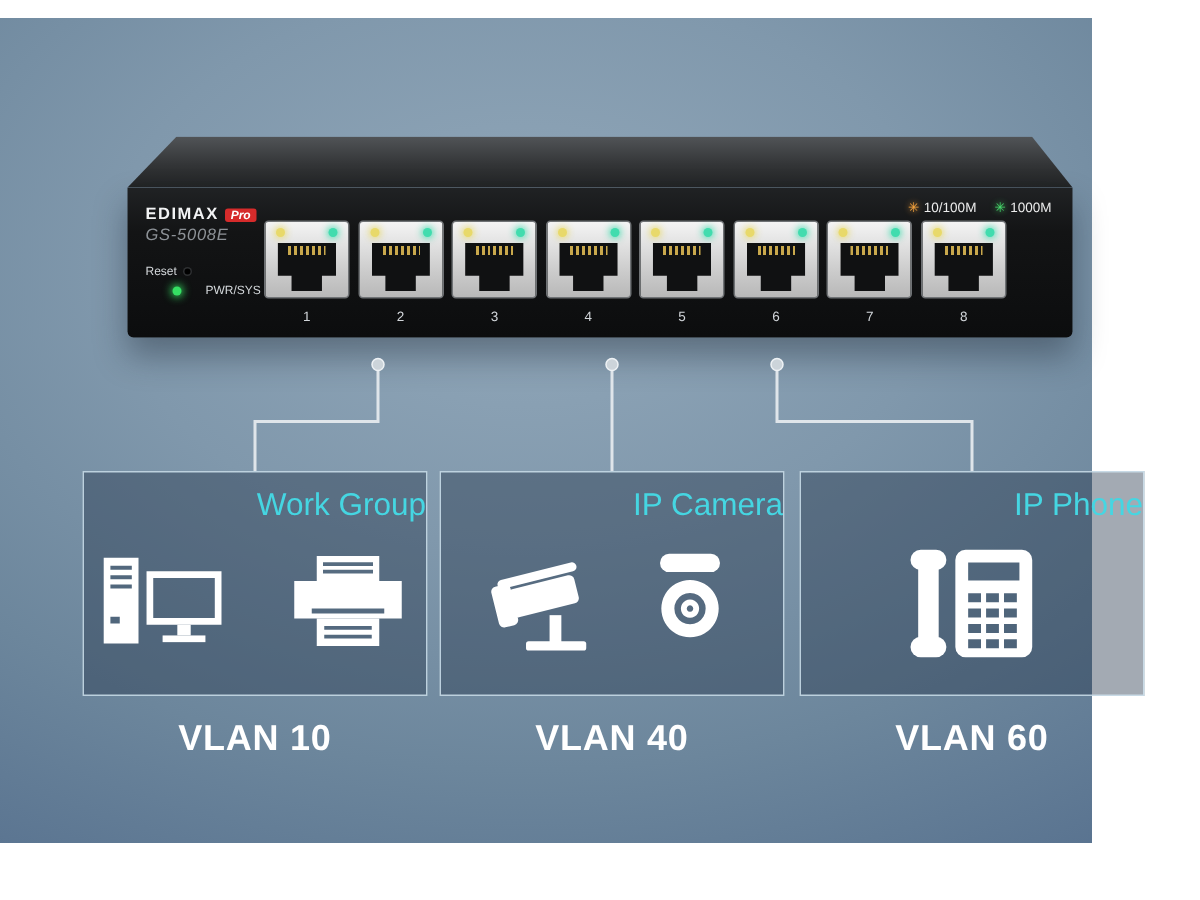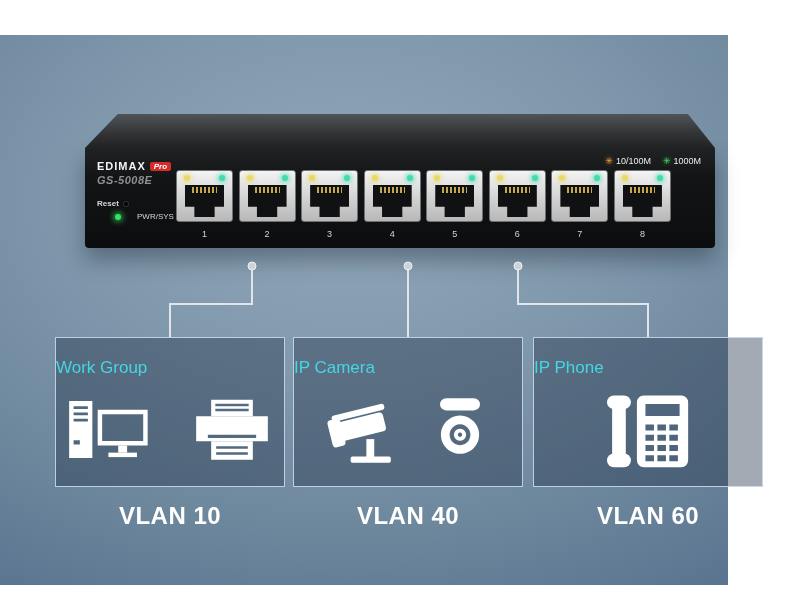--- a/index.html
+++ b/index.html
@@ -1,21 +1,21 @@
 <!DOCTYPE html>
 <html><head>
 <meta charset="utf-8">
 <style>
   html,body { margin:0; padding:0; background:#fff; }
   .canvas {
     position:relative; width:800px; height:600px; overflow:hidden;
     background:#ffffff; font-family:"Liberation Sans", sans-serif;
   }
   .scene {
-    position:absolute; left:0; top:35px; width:728px; height:550px;
+    position:absolute; left:0; top:12px; width:728px; height:550px;
     background: radial-gradient(ellipse 95% 85% at 48% 30%,
       #92a8ba 0%, #8098ac 40%, #6c869c 72%, #597390 100%);
   }
 
   
   .switch { position:absolute; left:85px; top:79px; width:630px; height:134px; }
   .switch-top {
     position:absolute; left:0; top:0; width:630px; height:34px;
     background:linear-gradient(180deg,#515457 0%, #333537 55%, #212324 100%);
     clip-path: polygon(5.2% 0, 95.7% 0, 100% 100%, 0 100%);
@@ -26,23 +26,23 @@
     border-radius:0 0 4px 4px;
     box-shadow:0 12px 22px rgba(24,34,48,.40);
   }
   .brand { position:absolute; left:12px; top:12px; }
   .brand-row { display:flex; align-items:center; gap:4px; }
   .brand-name { color:#f2f3f4; font-weight:bold; font-size:11px; letter-spacing:1px; }
   .brand-badge {
     background:#d62b2b; color:#fff; font-size:8px; font-style:italic; font-weight:bold;
     padding:0 4px; border-radius:2px;
   }
-  .model { color:#8d9297; font-weight:bold; font-style:italic; font-size:11px; margin-top:2px; letter-spacing:.5px;}
+  .model { color:#8d9297; font-weight:normal; font-style:italic; font-size:11px; margin-top:2px; letter-spacing:.5px;}
   .reset-row { display:flex; align-items:center; gap:5px; margin-top:13px; }
-  .reset-label { color:#d4d8db; font-size:8px;font-weight:bold; }
+  .reset-label { color:#d4d8db; font-size:8px; }
   .reset-hole { width:4px; height:4px; border-radius:50%; background:#000; box-shadow:0 0 0 1px #2e3032; }
   .pwr-row { display:flex; align-items:center; gap:16px; margin-top:4px; margin-left:18px; }
   .pwr-led { width:6px; height:6px; border-radius:50%; background:#35e063; box-shadow:0 0 6px 1px #35e063; }
   .pwr-label { color:#d4d8db; font-size:8px; }
 
   .legend { position:absolute; right:14px; top:8px; display:flex; gap:12px; }
   .legend-item { display:flex; align-items:center; gap:3px; color:#ececec; font-size:9px; }
   .star { font-size:9px; line-height:9px; }
   .star.orange { color:#f2a13c; text-shadow:0 0 4px #f2a13c; }
   .star.green  { color:#46d66a; text-shadow:0 0 4px #46d66a; }
@@ -73,21 +73,21 @@
   
   .wires { position:absolute; left:0; top:0; width:800px; height:550px; }
 
   
   .group { position:absolute; top:302px; width:230px; }
   .group-box {
     height:150px; box-sizing:border-box;
     background:rgba(35,52,74,.42);
     border:1px solid rgba(207,227,238,.85);
   }
-  .group-title { text-align:left; color:#45d6e2; font-size:17px; margin-top:20px; }
+  .group-title { text-align:right; color:#45d6e2; font-size:21px; margin-top:10px; }
   .group-icons {
     height:110px; display:flex; align-items:center; justify-content:center; gap:8px;
   }
   .vlan-label {
     text-align:center; color:#ffffff; font-weight:bold; font-size:24px;
     letter-spacing:.5px; margin-top:15px;
   }
 </style>
 </head>
 <body>

